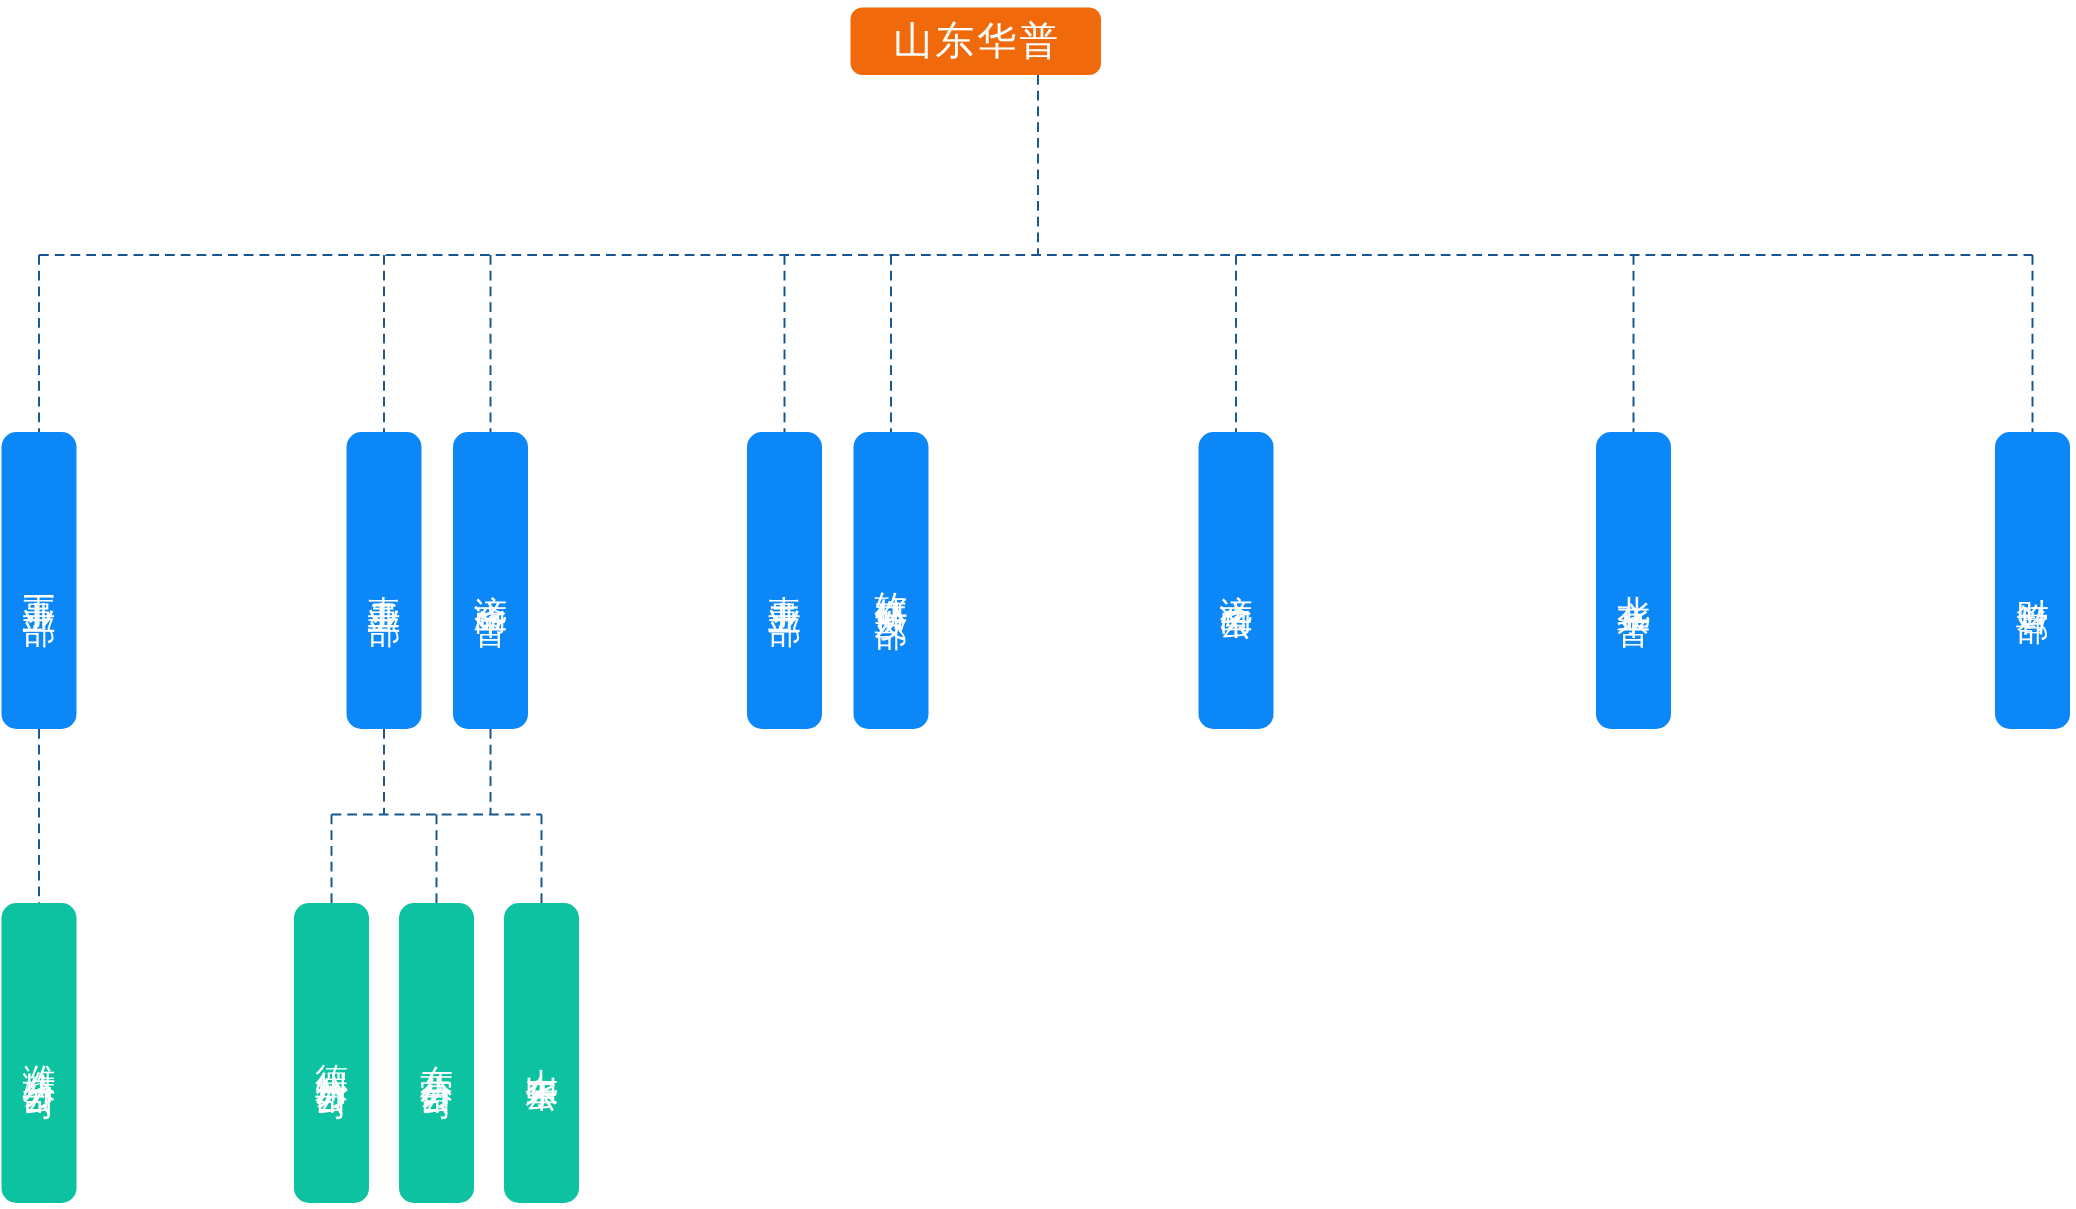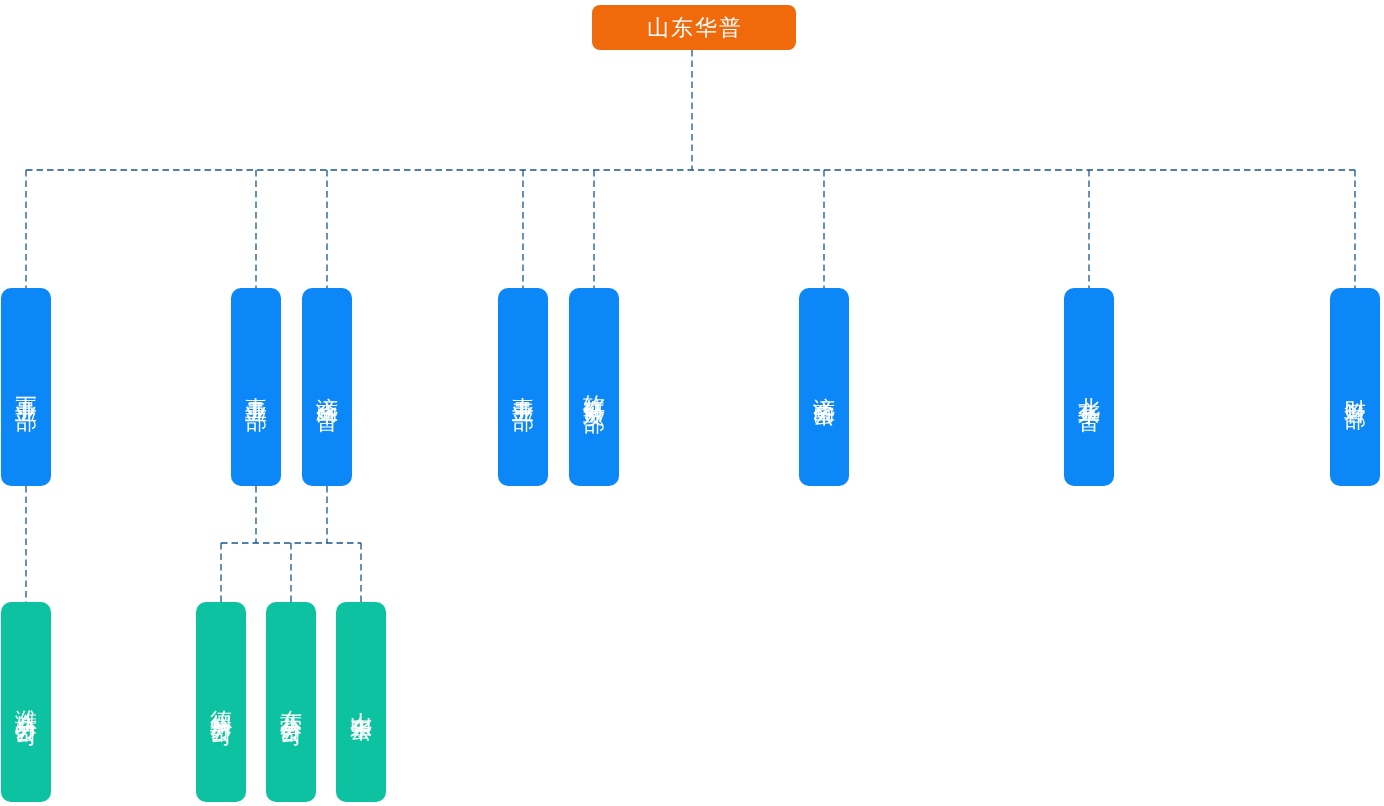--- a/index.html
+++ b/index.html
@@ -38,25 +38,25 @@
   .node {
     position: absolute;
     display: flex;
     align-items: center;
     justify-content: center;
     color: var(--c-node_text);
     cursor: pointer;
     user-select: none;
   }
   .node.root {
-    left: 592px; top: 5px;
-    width: 204px; height: 45px;
+    left: 567px; top: 5px;
+    width: 167px; height: 45px;
     background: var(--c-root);
     border-radius: 8px;
-    font-size: 22px;
+    font-size: 26px;
     font-weight: 500;
     letter-spacing: 2px;
     text-indent: 2px;
   }
   .node.vert {
     width: 50px;
     writing-mode: vertical-lr;
     text-orientation: upright;
     font-size: 22px;
     letter-spacing: 4px;

